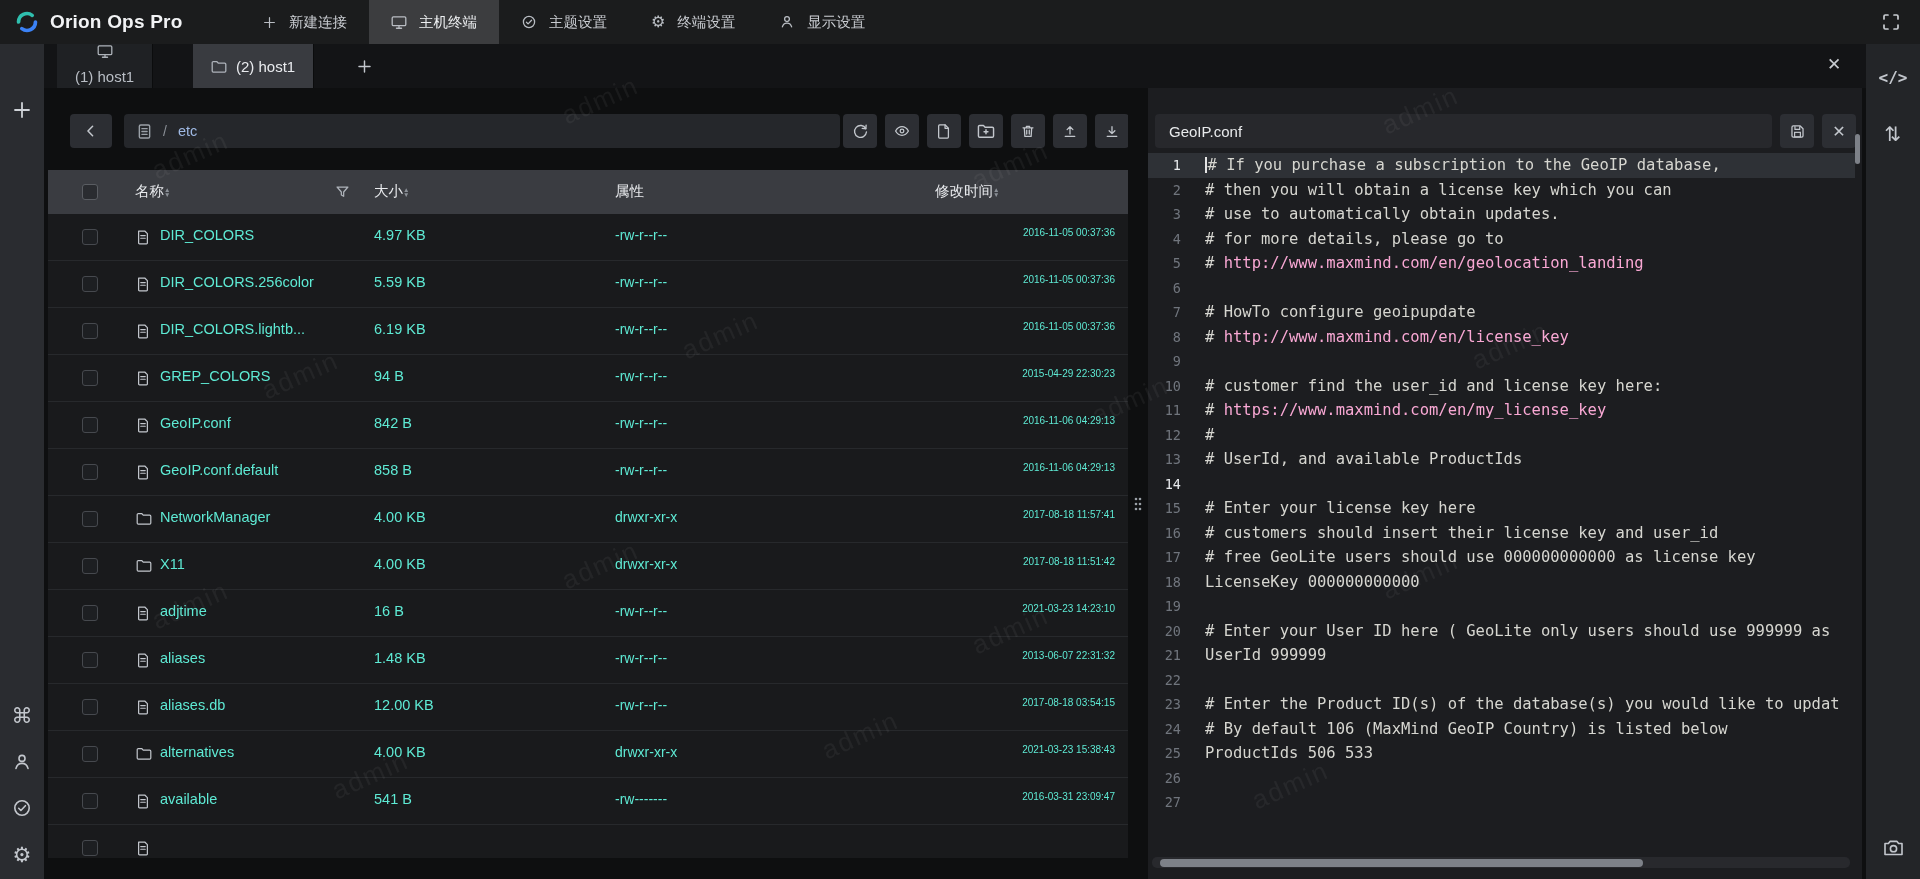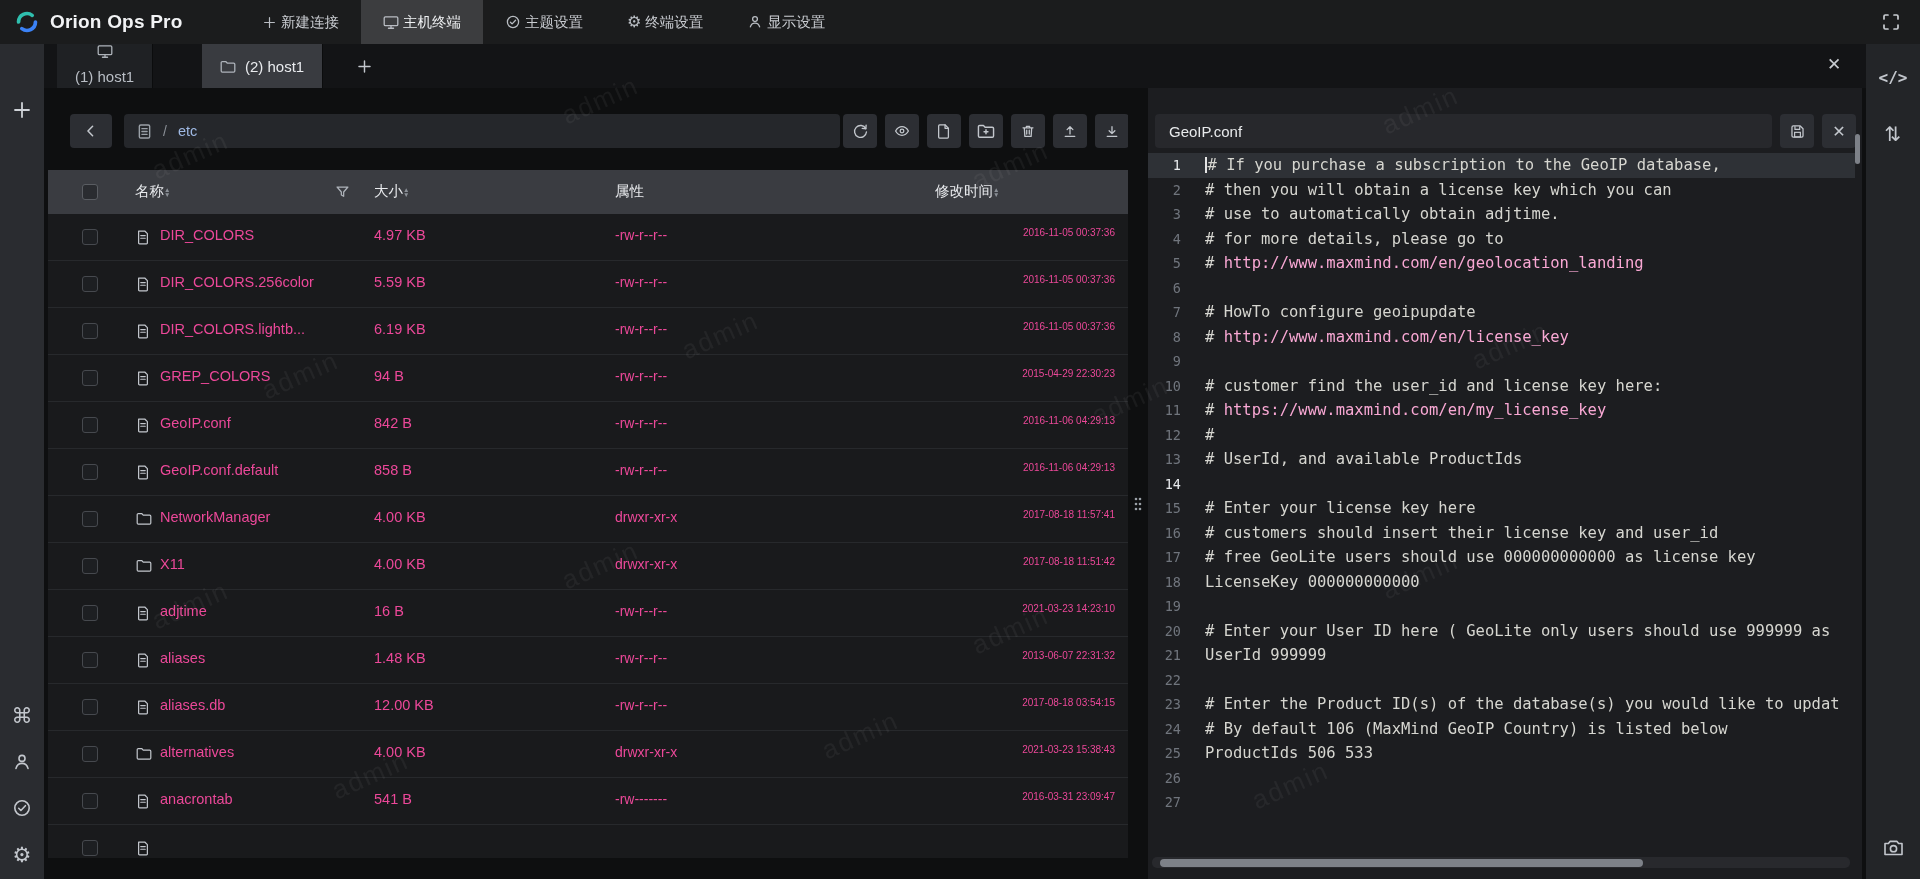--- a/index.html
+++ b/index.html
@@ -6,21 +6,21 @@
   html,body { width:1920px; height:879px; overflow:hidden; background:#0e0f10;
     font-family:"Liberation Sans","DejaVu Sans",sans-serif; color:#d6d9dd; }
   svg { display:block; }
 
   
   .topnav { position:absolute; left:0; top:0; width:1920px; height:44px;
     background:#1b1c1d; display:flex; align-items:stretch; z-index:5; }
   .logo-wrap { display:flex; align-items:center; gap:10px; padding-left:14px; width:226px; }
   .logo-text { font-size:19px; font-weight:bold; color:#f2f3f5; letter-spacing:.2px; }
   .nav-items { display:flex; align-items:stretch; }
-  .nav-item { display:flex; align-items:center; gap:4px; padding:0 22px; font-size:14.5px;
+  .nav-item { display:flex; align-items:center; gap:12px; padding:0 22px; font-size:14.5px;
     color:#c9ccd1; cursor:pointer; }
   .nav-item .ic { color:#b9bdc3; display:flex; align-items:center; }
   .nav-item.active { background:#3c3d3f; color:#eef0f2; }
   .fullscreen-btn { position:absolute; right:16px; top:11px; width:26px; height:22px;
     color:#c9ccd1; display:flex; align-items:center; justify-content:center; }
 
   
   .left-rail { position:absolute; left:0; top:44px; width:44px; height:835px; background:#2a2c30; z-index:4; }
   .rail-plus { position:absolute; left:10px; top:53px; width:24px; height:26px; color:#cfd3d8;
     display:flex; align-items:center; justify-content:center; }
@@ -53,21 +53,21 @@
     border-radius:4px; display:flex; align-items:center; gap:11px; padding-left:13px; }
   .fm-breadcrumb .slash { color:#8a8f96; font-size:14px; }
   .fm-breadcrumb .seg { color:#9fb9e4; font-size:14.5px; }
   .fm-breadcrumb .ic { color:#9aa0a7; }
 
   .ftable-header { position:absolute; left:48px; top:170px; width:1080px; height:44px; background:#3a3c41;
     font-size:14.5px; color:#e8eaed; }
   .ftable-rows { position:absolute; left:48px; top:214px; width:1080px; height:644px; overflow:hidden;
     background:#191a1c; }
   .trow { position:relative; width:1080px; height:47px; border-bottom:1px solid #27292c;
-    font-size:14.5px; color:#ec4899; }
+    font-size:14.5px; color:#5eead4; }
   .cell-chk { position:absolute; left:34px; top:50%; margin-top:-8px; width:16px; height:16px;
     border:1.5px solid #46494e; border-radius:3px; background:#1d1f22; }
   .hdr-chk  { position:absolute; left:34px; top:14px; width:16px; height:16px;
     border:1.5px solid #5a5d62; border-radius:3px; background:#2a2c30; }
   .cell-ic { position:absolute; left:88px; top:50%; margin-top:-8px; color:#c3c7cd; }
   .cell-name { position:absolute; left:112px; top:13px; white-space:nowrap; }
   .cell-size { position:absolute; left:326px; top:13px; }
   .cell-attr { position:absolute; left:567px; top:13px; font-size:14px; }
   .cell-time { position:absolute; right:13px; top:13px; font-size:10px; }
   .hcell { position:absolute; top:12px; display:flex; align-items:center; }
@@ -203,21 +203,21 @@
 <div class="tabbar">
   <div class="tab" style="left:13px;flex-direction:column;">
     <span class="ic">
       <svg width="16" height="15" viewBox="0 0 20 18">
           <rect x="1.5" y="2" width="17" height="11" rx="1.5" fill="none" stroke="currentColor" stroke-width="1.6"></rect>
           <path d="M6.8 16.2h6.4M10 13.3v2.9" stroke="currentColor" stroke-width="1.6" stroke-linecap="round"></path>
         </svg>
     </span>
     <span>(1) host1</span>
   </div>
-  <div class="tab active" style="left:158px;">
+  <div class="tab active" style="left:149px;">
     <span class="ic">
       <svg width="16" height="15" viewBox="0 0 20 18">
           <path d="M1.5 4.2c0-.8.6-1.4 1.4-1.4h4.2l1.9 1.9h8.1c.8 0 1.4.6 1.4 1.4v8.5c0 .8-.6 1.4-1.4 1.4H2.9c-.8 0-1.4-.6-1.4-1.4z" fill="none" stroke="currentColor" stroke-width="1.6" stroke-linejoin="round"></path>
         </svg>
     </span>
     <span>(2) host1</span>
   </div>
   <div class="tab-new" style="left:308px;">
     <svg width="17" height="17" viewBox="0 0 20 20">
         <path d="M10 3.5v13M3.5 10h13" stroke="currentColor" stroke-width="1.7" stroke-linecap="round"></path>
@@ -487,21 +487,21 @@
      <span class="cell-time">2021-03-23 15:38:43</span>
     </div>
     <div class="trow">
       <div class="cell-chk"></div>
       <span class="cell-ic">
         <svg width="14" height="16" viewBox="0 0 16 18">
           <path d="M3 2.2h7l3 3v10.6a1 1 0 0 1-1 1H4a1 1 0 0 1-1-1z" fill="none" stroke="currentColor" stroke-width="1.4" stroke-linejoin="round"></path>
           <path d="M5.4 7.4h5.2M5.4 10.4h5.2" stroke="currentColor" stroke-width="1.3" stroke-linecap="round"></path>
         </svg>
       </span>
-     <span class="cell-name">anacrontab</span>
+     <span class="cell-name">available</span>
      <span class="cell-size">541 B</span>
      <span class="cell-attr">-rw-------</span>
      <span class="cell-time">2016-03-31 23:09:47</span>
     </div>
     <div class="trow">
       <div class="cell-chk"></div>
       <span class="cell-ic">
         <svg width="14" height="16" viewBox="0 0 16 18">
           <path d="M3 2.2h7l3 3v10.6a1 1 0 0 1-1 1H4a1 1 0 0 1-1-1z" fill="none" stroke="currentColor" stroke-width="1.4" stroke-linejoin="round"></path>
           <path d="M5.4 7.4h5.2M5.4 10.4h5.2" stroke="currentColor" stroke-width="1.3" stroke-linecap="round"></path>
@@ -533,21 +533,21 @@
       </svg>
   </span>
 </div>
 <div class="ed-btn" style="left:1822px;">
   <span style="font-size:16px;">✕</span>
 </div>
 <div class="code-area" id="codeLines">
     <div style="height: 3px;"></div>
     <div class="cline active"><span class="lnum bright">1</span><span class="ltext"><span class="caret"></span># If you purchase a subscription to the GeoIP database,</span></div>
     <div class="cline"><span class="lnum">2</span><span class="ltext"># then you will obtain a license key which you can</span></div>
-    <div class="cline"><span class="lnum">3</span><span class="ltext"># use to automatically obtain adjtime.</span></div>
+    <div class="cline"><span class="lnum">3</span><span class="ltext"># use to automatically obtain updates.</span></div>
     <div class="cline"><span class="lnum">4</span><span class="ltext"># for more details, please go to</span></div>
     <div class="cline"><span class="lnum">5</span><span class="ltext"># <a>http://www.maxmind.com/en/geolocation_landing</a></span></div>
     <div class="cline"><span class="lnum">6</span><span class="ltext"></span></div>
     <div class="cline"><span class="lnum">7</span><span class="ltext"># HowTo configure geoipupdate</span></div>
     <div class="cline"><span class="lnum">8</span><span class="ltext"># <a>http://www.maxmind.com/en/license_key</a></span></div>
     <div class="cline"><span class="lnum">9</span><span class="ltext"></span></div>
     <div class="cline"><span class="lnum">10</span><span class="ltext"># customer find the user_id and license key here:</span></div>
     <div class="cline"><span class="lnum">11</span><span class="ltext"># <a>https://www.maxmind.com/en/my_license_key</a></span></div>
     <div class="cline"><span class="lnum">12</span><span class="ltext">#</span></div>
     <div class="cline"><span class="lnum">13</span><span class="ltext"># UserId, and available ProductIds</span></div>

